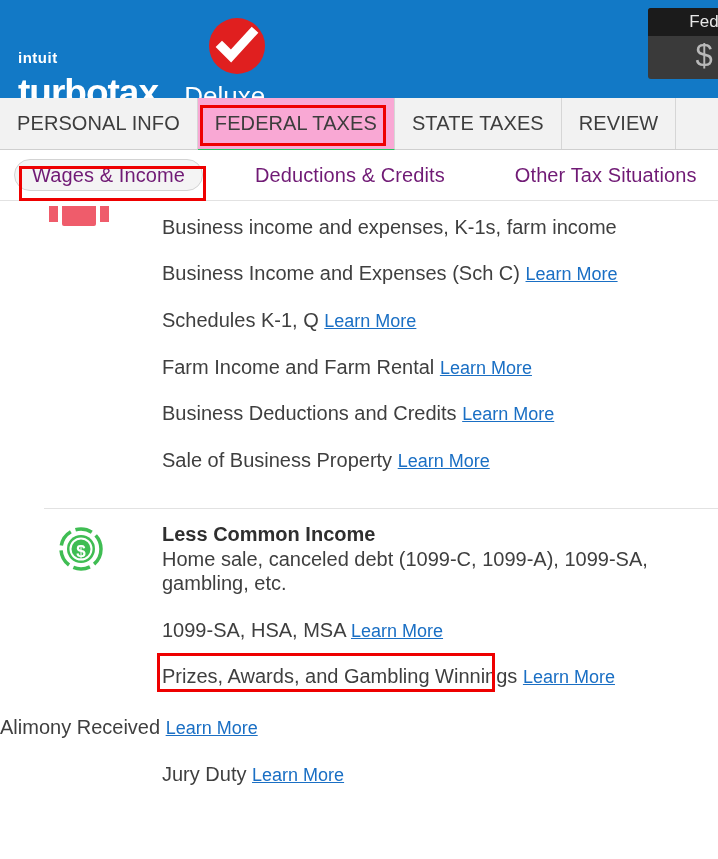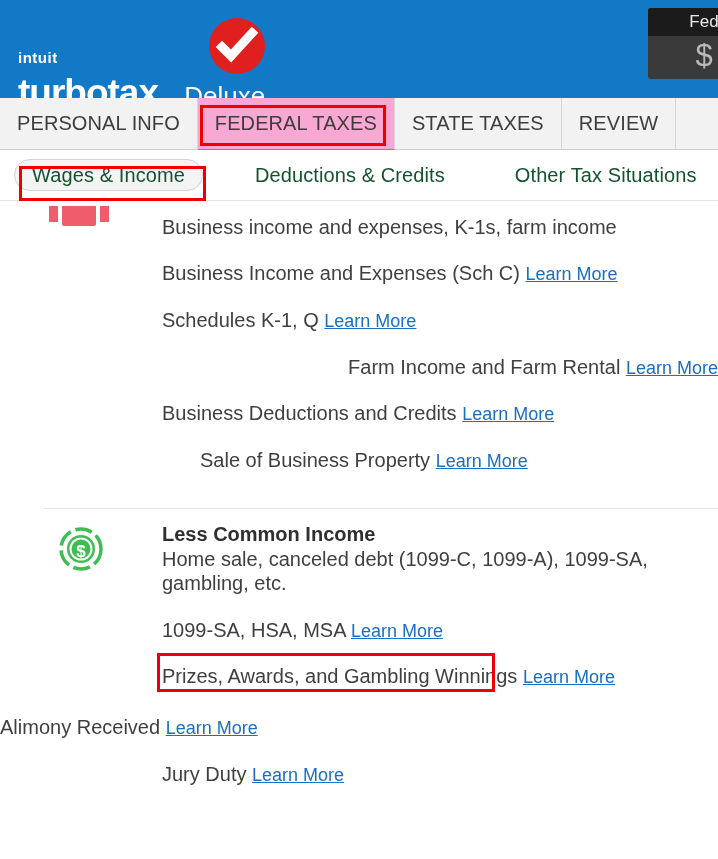--- a/index.html
+++ b/index.html
@@ -132,21 +132,21 @@
   .subtabbar {
     position: relative;
     height: 50px;
     background: #ffffff;
     display: flex;
     align-items: center;
     padding-left: 14px;
   }
   .subtab {
     font-size: 20px;
-    color: #14532d;
+    color: #701a75;
     white-space: nowrap;
     padding: 6px 18px;
     line-height: 1;
     letter-spacing: 0.1px;
   }
   .subtab.active {
     background: #f4f4f4;
     border: 1px solid #d3d3d3;
     border-radius: 16px;
     padding: 5px 17px;
@@ -298,37 +298,37 @@
     </div>
 
     <div class="row" style="margin-top:22px;">
       <div class="icon-col"></div>
       <div class="body-col item">
         <span>Schedules K-1, Q</span>
         <span class="lm">Learn More</span>
       </div>
     </div>
 
-    <div class="row" style="margin-top:22px;text-align:right;">
+    <div class="row" style="margin-top:22px;">
       <div class="icon-col"></div>
       <div class="body-col item">
         <span>Farm Income and Farm Rental</span>
         <span class="lm">Learn More</span>
       </div>
     </div>
 
     <div class="row" style="margin-top:22px;">
       <div class="icon-col"></div>
       <div class="body-col item">
         <span>Business Deductions and Credits</span>
         <span class="lm">Learn More</span>
       </div>
     </div>
 
-    <div class="row" style="margin-top:22px;margin-left:38px;">
+    <div class="row" style="margin-top:22px;">
       <div class="icon-col"></div>
       <div class="body-col item">
         <span>Sale of Business Property</span>
         <span class="lm">Learn More</span>
       </div>
     </div>
   </div>
 
   <div class="divider" style="margin-top:36px;"></div>
 

